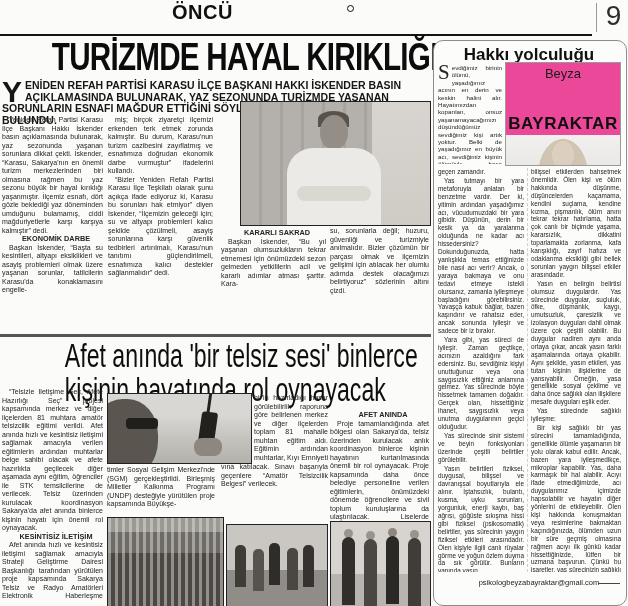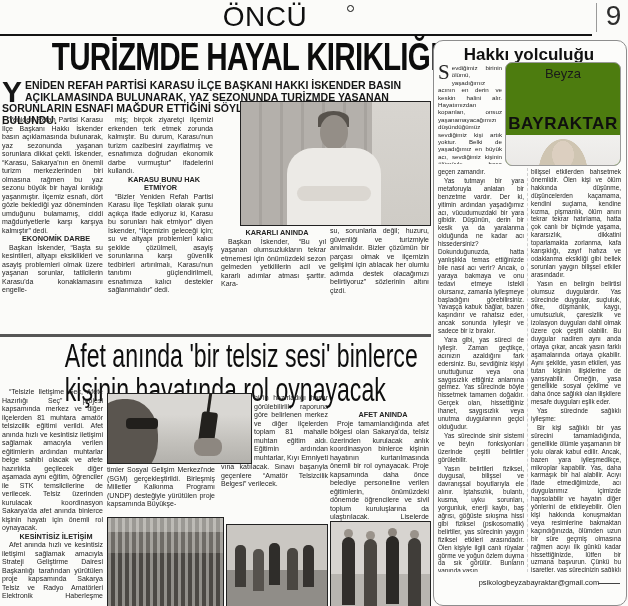--- a/index.html
+++ b/index.html
@@ -1,21 +1,21 @@
 <!DOCTYPE html>
 <html lang="tr"><head>
 <meta charset="utf-8">
 <style>
   html,body{margin:0;padding:0;background:#e8e8e6;}
   .page{position:relative;width:628px;height:606px;background:#fbfbf9;overflow:hidden;
         font-family:"Liberation Sans",sans-serif;color:#1c1c1c;margin:0 auto;}
   .abs{position:absolute;}
 
   
-  .masthead{left:172px;top:1px;width:186px;text-align:center;font-size:28px;font-weight:400;
+  .masthead{left:172px;top:1px;width:186px;text-align:left;font-size:20px;font-weight:700;
             letter-spacing:.5px;color:#101010;}
   .masthead-mark{left:347px;top:5px;width:5px;height:5px;border:1.5px solid #101010;border-radius:50%;}
   .issue-date{left:420px;top:13px;width:170px;font-size:8px;font-weight:700;letter-spacing:.3px;color:#222;}
   .pageno-rule{left:596px;top:3px;width:1px;height:29px;background:#9a9a9a;}
   .page-no{left:599px;top:0px;width:29px;text-align:center;font-size:28px;color:#2d2d2d;}
   .header-rule{left:0;top:34px;width:592px;height:2px;background:#141414;}
 
   
   .a1-headline{left:0;top:37px;width:432px;text-align:center;font-size:39px;line-height:40px;
                font-weight:900;letter-spacing:-1px;white-space:nowrap;color:#0c0c0c;
@@ -75,22 +75,22 @@
   .photo-women{left:330px;top:521px;width:99px;height:84px;
     background:linear-gradient(180deg,#d7d4d0 0 62%,#b8b5b0 62%);}
   .heads{left:13px;top:7px;width:9px;height:9px;border-radius:50%;background:#9a938b;
     box-shadow:22px 2px 0 #9a938b,44px -1px 0 #8e877f,66px 1px 0 #9a938b;}
   .figs2{left:11px;top:15px;width:13px;height:68px;border-radius:7px 7px 0 0;background:#312e2b;
     box-shadow:22px 2px 0 #4a4641,44px -1px 0 #2b2926,66px 1px 0 #403d39;}
 
   
   .oped-box{left:433px;top:40px;width:192px;height:564px;border:1px solid #8d8d8d;border-radius:10px;background:#fcfcfa;}
   .oped-title{left:433px;top:45px;width:192px;text-align:center;font-size:17px;font-weight:700;color:#111;}
-  .byline-box{left:505px;top:62px;width:114px;height:102px;border:1px solid #9a9a9a;border-radius:7px;
-              background:#4d7c0f;overflow:hidden;}
+  .byline-box{left:505px;top:62px;width:114px;height:102px;border:1px solid #9a9a9a;border-radius:0;
+              background:#ec4899;overflow:hidden;}
   .byline-first{margin-top:3px;text-align:center;font-size:13px;color:#1a1a1a;}
   .byline-last{text-align:center;font-size:17px;font-weight:900;letter-spacing:.5px;color:#0f0f0f;margin-top:33px;}
   .portrait{margin-top:1px;height:62px;
     background-image:
       radial-gradient(ellipse 11px 14px at 50% 32%,#dccfc0 98%,transparent),
       radial-gradient(ellipse 18px 11px at 50% 99%,#2c2926 98%,transparent),
       radial-gradient(ellipse 25px 36px at 50% 64%,#cfc5b2 98%,transparent),
       linear-gradient(#f1f0ee,#e4e2df);}
   .oped-intro{left:438px;top:64px;width:64px;height:100px;font-size:6.2px;line-height:7.4px;
               text-align:justify;overflow:hidden;color:#242424;}
@@ -120,31 +120,30 @@
     <span class="dropcap">Y</span><span>ENİDEN REFAH PARTİSİ KARASU İLÇE BAŞKANI HAKKI İSKENDER BASIN AÇIKLAMASINDA BULUNARAK, YAZ SEZONUNDA TURİZMDE YAŞANAN SORUNLARIN ESNAFI MAĞDUR ETTİĞİNİ SÖYLEYEREK YETKİLİLERE ÇAĞRIDA BULUNDU.</span>
   </div>
 
   <div class="col" id="a1c1">
     <p>Yeniden Refah Partisi Karasu İlçe Başkanı Hakkı İskender basın açıklamasında bulunarak, yaz sezonunda yaşanan sorunlara dikkat çekti. İskender, “Karasu, Sakarya'nın en önemli turizm merkezlerinden biri olmasına rağmen bu yaz sezonu büyük bir hayal kırıklığı yaşanmıştır. İlçemiz esnafı, dört gözle beklediği yaz döneminden umduğunu bulamamış, ciddi mağduriyetlerle karşı karşıya kalmıştır” dedi.</p>
     <p class="subhead">EKONOMİK DARBE</p>
     <p>Başkan İskender, “Başta su kesintileri, altyapı eksiklikleri ve asayiş problemleri olmak üzere yaşanan sorunlar, tatilcilerin Karasu'da konaklamasını engelle-</p>
   </div>
   <div class="col" id="a1c2">
     <p>miş; birçok ziyaretçi ilçemizi erkenden terk etmek zorunda kalmıştır. Bu durum, Karasu'nun turizm cazibesini zayıflatmış ve esnafımıza doğrudan ekonomik darbe vurmuştur” ifadelerini kullandı.</p>
-    <p class="subhead">KARASU BUNU HAK ETMİYOR</p>
     <p>“Bizler Yeniden Refah Partisi Karasu İlçe Teşkilatı olarak şunu açıkça ifade ediyoruz ki, Karasu bu sorunları hak etmiyor” diyen İskender, “İlçemizin geleceği için; su ve altyapı problemleri kalıcı şekilde çözülmeli, asayiş sorunlarına karşı güvenlik tedbirleri artırılmalı, Karasu'nun tanıtımı güçlendirilmeli, esnafımıza kalıcı destekler sağlanmalıdır” dedi.</p>
   </div>
   <div class="photo photo-iskender">
     <i class="si-hair"></i>
     <i class="si-head"></i>
     <i class="si-shirt"></i>
     <i class="si-arms"></i>
   </div>
   <div class="col" id="a1c3">
-    <p class="subhead">KARARLI ANINDA</p>
+    <p class="subhead">KARARLI SAKRAD</p>
     <p>Başkan İskender, “Bu yıl yaşanan olumsuzlukların tekrar etmemesi için önümüzdeki sezon gelmeden yetkililerin acil ve kararlı adımlar atması şarttır. Kara-</p>
   </div>
   <div class="col" id="a1c4">
     <p style="text-indent:0">su, sorunlarla değil; huzuru, güvenliği ve turizmiyle anılmalıdır. Bizler çözümün bir parçası olmak ve ilçemizin gelişimi için atılacak her olumlu adımda destek olacağımızı belirtiyoruz” sözlerinin altını çizdi.</p>
   </div>
 
   <div class="abs article-divider"></div>
 
   <div class="abs a2-hl" id="a2hl1">Afet anında 'bir telsiz sesi' binlerce</div>
   <div class="abs a2-hl" id="a2hl2">kişinin hayatında rol oynayacak</div>

